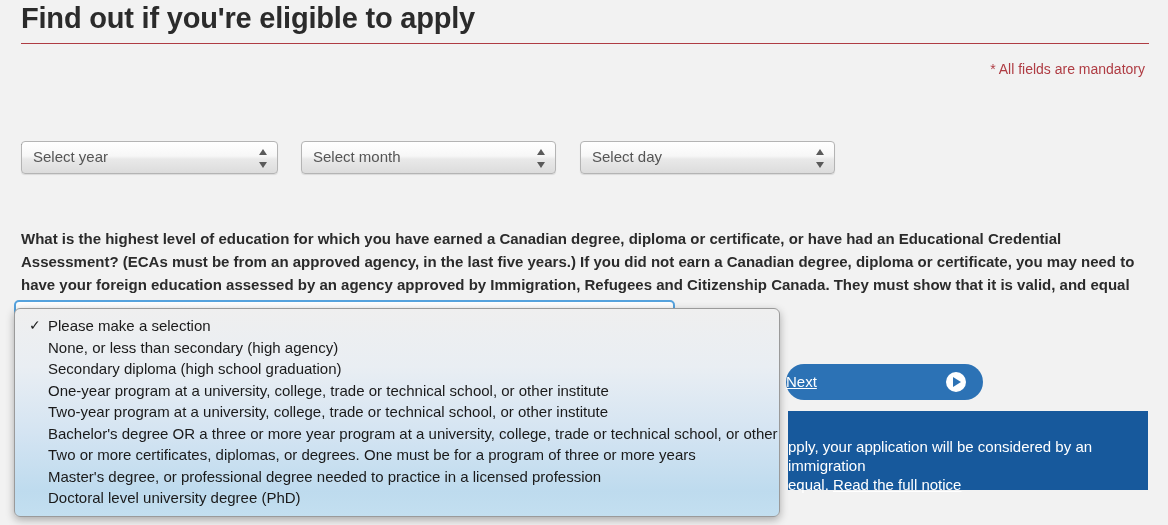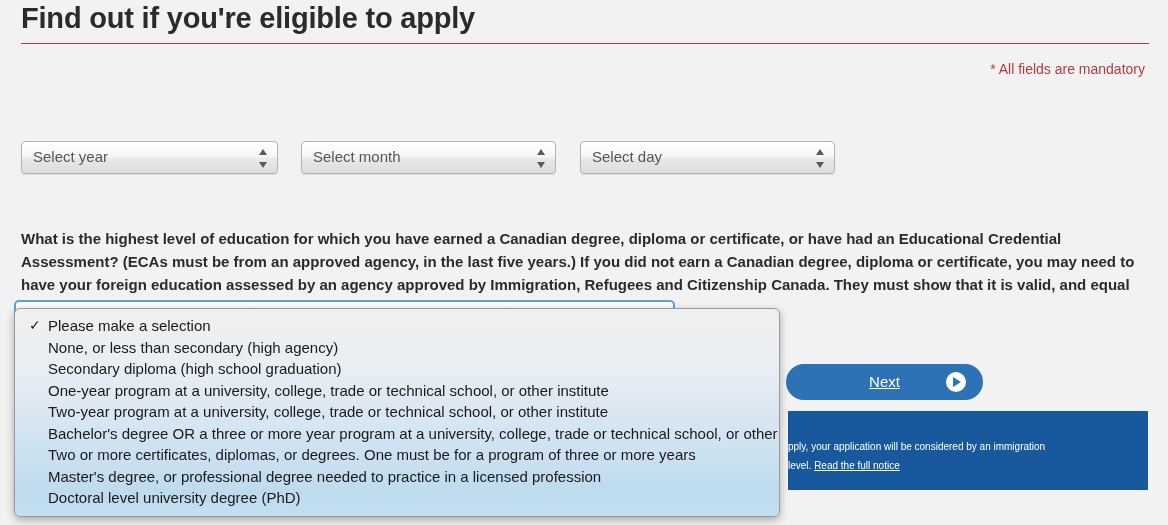--- a/index.html
+++ b/index.html
@@ -153,21 +153,20 @@
     border-radius: 18px;
     background: #2c72b5;
     border: none;
     cursor: pointer;
   }
   #next-button .next-label {
     position: absolute;
     left: 0;
     right: 0;
     top: 9px;
-    text-align: center;
     font-size: 15px;
     color: #ffffff;
     text-decoration: underline;
   }
   #next-button .play-icon {
     position: absolute;
     right: 17px;
     top: 8px;
     width: 20px;
     height: 20px;
@@ -188,21 +187,21 @@
 
   
   #notice-panel {
     position: absolute;
     left: 788px;
     top: 411px;
     width: 360px;
     height: 79px;
     background: #17599c;
     color: #ffffff;
-    font-size: 10px;
+    font-size: 15px;
     line-height: 19px;
   }
   #notice-panel .notice-text {
     position: absolute;
     left: 0px;
     top: 26px;
     width: 360px;
     padding-left: 0;
   }
   #notice-panel .notice-link {
@@ -286,21 +285,21 @@
   <div id="select-education"></div>
 
   <div id="next-button">
     <span class="next-label">Next</span>
     <span class="play-icon"></span>
   </div>
 
   <div id="notice-panel">
     <div class="notice-text">
       <span>pply, your application will be considered by an immigration</span><br>
-      <span>level. </span><span class="notice-link">Read the full notice</span>
+      <span>equal. </span><span class="notice-link">Read the full notice</span>
     </div>
   </div>
 
   <div id="education-dropdown">
       <div class="dropdown-option"><span class="check">✓</span><span>Please make a selection</span></div>
       <div class="dropdown-option"><span>None, or less than secondary (high agency)</span></div>
       <div class="dropdown-option"><span>Secondary diploma (high school graduation)</span></div>
       <div class="dropdown-option"><span>One-year program at a university, college, trade or technical school, or other institute</span></div>
       <div class="dropdown-option"><span>Two-year program at a university, college, trade or technical school, or other institute</span></div>
       <div class="dropdown-option"><span>Bachelor's degree OR a three or more year program at a university, college, trade or technical school, or other institute</span></div>

